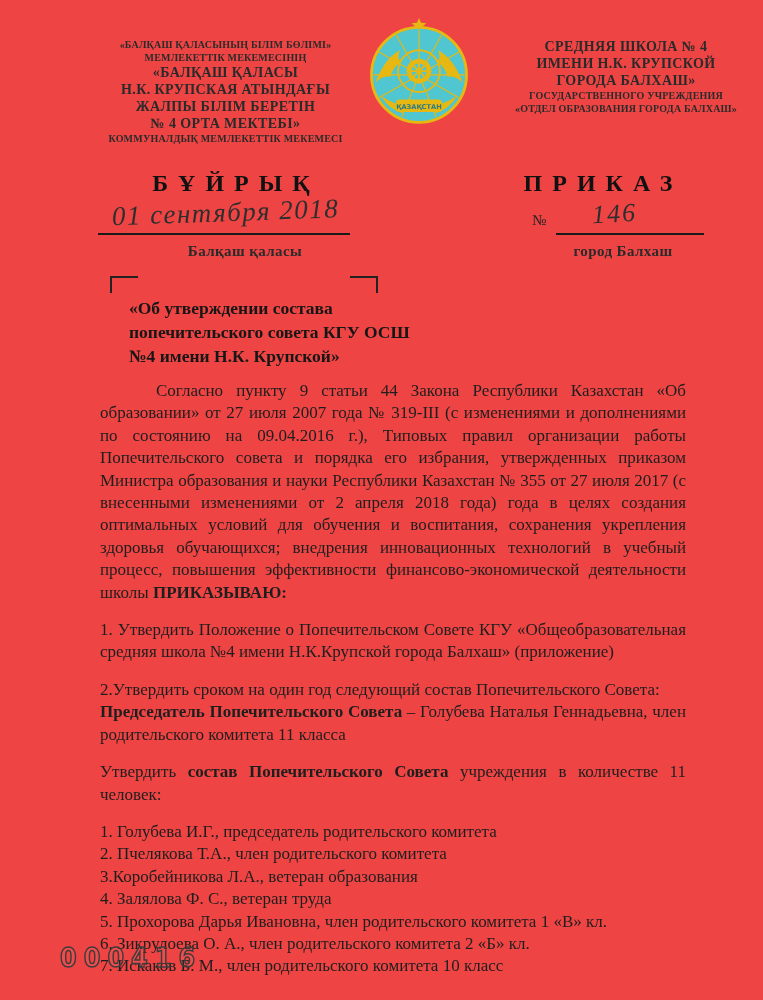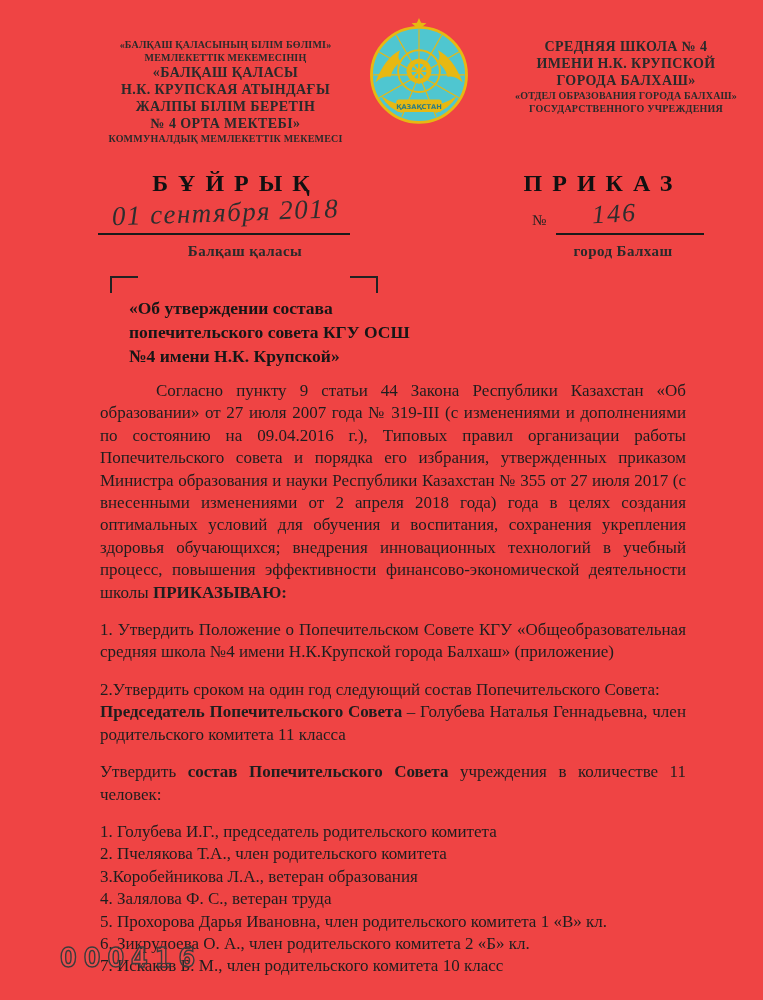--- a/index.html
+++ b/index.html
@@ -131,22 +131,22 @@
 
       <rect x="36" y="88" width="48" height="13" rx="3" fill="#e7b812"></rect>
       <text x="60" y="97.5" text-anchor="middle" font-family="DejaVu Sans, sans-serif" font-size="7" font-weight="bold" fill="#2b7d86">ҚАЗАҚСТАН</text>
     </svg>
   </div>
 
   <div class="org-block org-right">
     <div class="org-big">СРЕДНЯЯ ШКОЛА  № 4</div>
     <div class="org-big">ИМЕНИ Н.К. КРУПСКОЙ</div>
     <div class="org-big">ГОРОДА БАЛХАШ»</div>
+    <div class="org-small">ГОСУДАРСТВЕННОГО УЧРЕЖДЕНИЯ</div>
     <div class="org-small">«ОТДЕЛ ОБРАЗОВАНИЯ ГОРОДА БАЛХАШ»</div>
-    <div class="org-small">ГОСУДАРСТВЕННОГО УЧРЕЖДЕНИЯ</div>
   </div>
 
   <div class="doc-title title-kk">БҰЙРЫҚ</div>
   <div class="doc-title title-ru">ПРИКАЗ</div>
 
   <div class="handwriting date-hw">01 сентября 2018</div>
   <div class="date-line"></div>
 
   <div class="num-label">№</div>
   <div class="handwriting num-hw">146</div>

